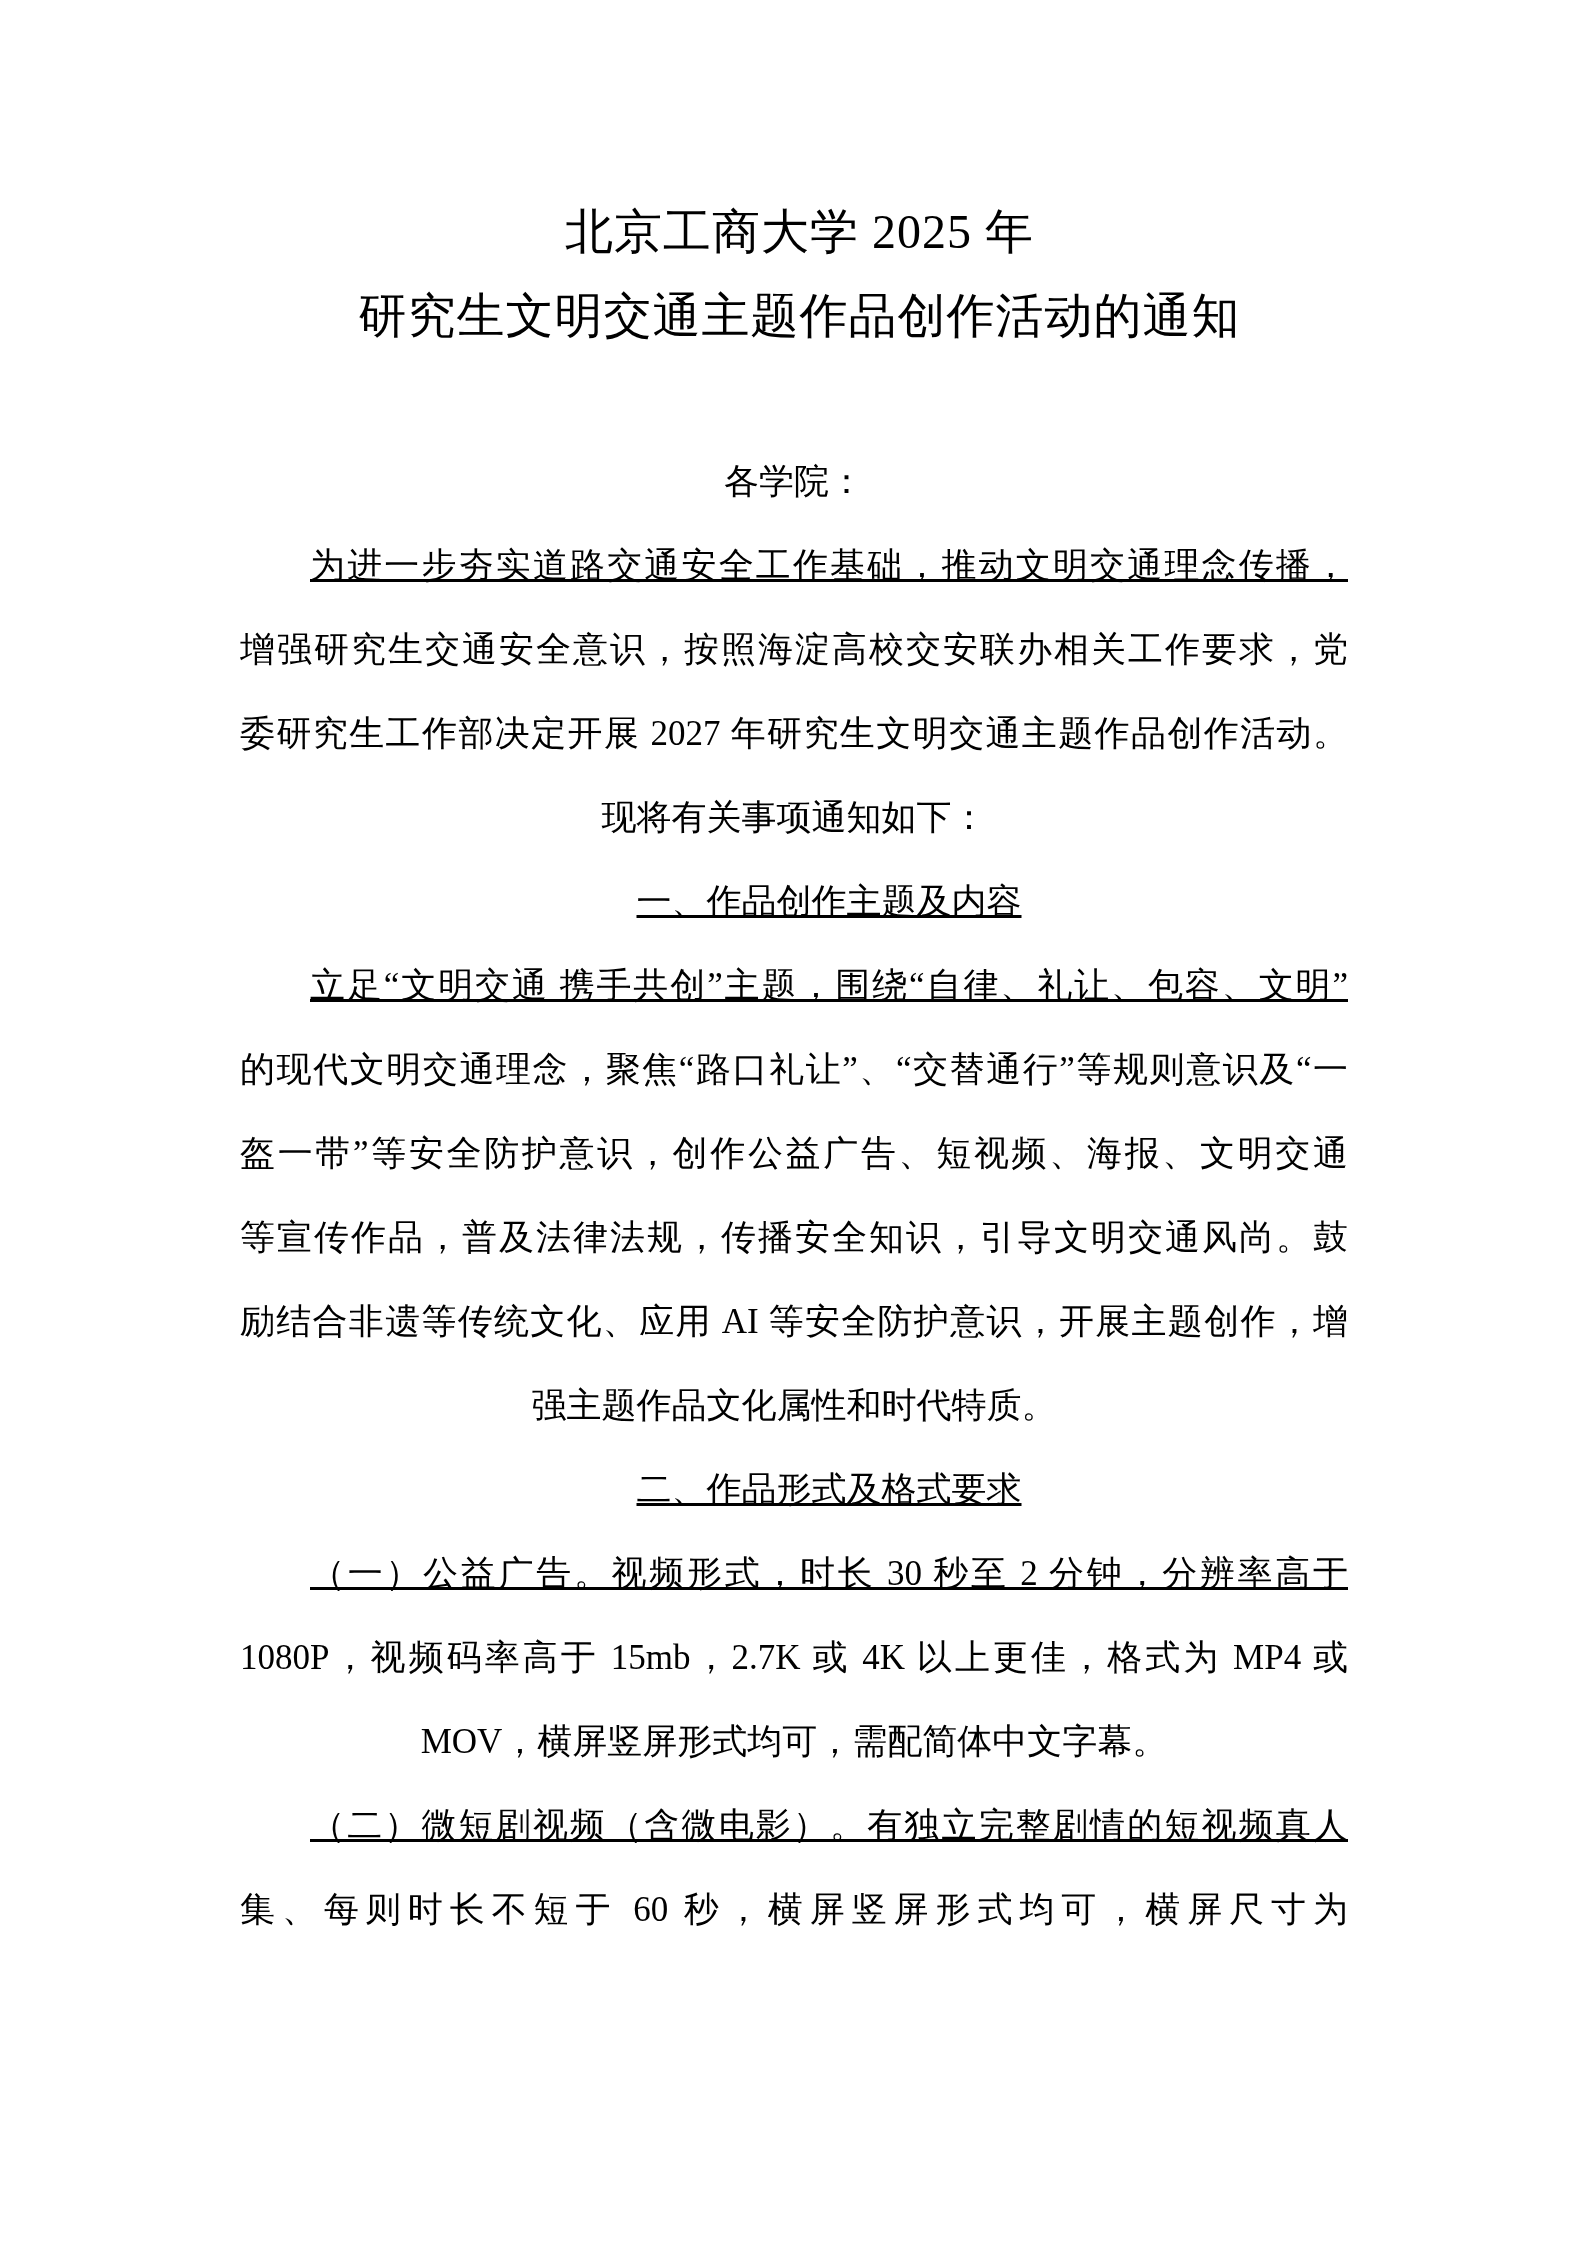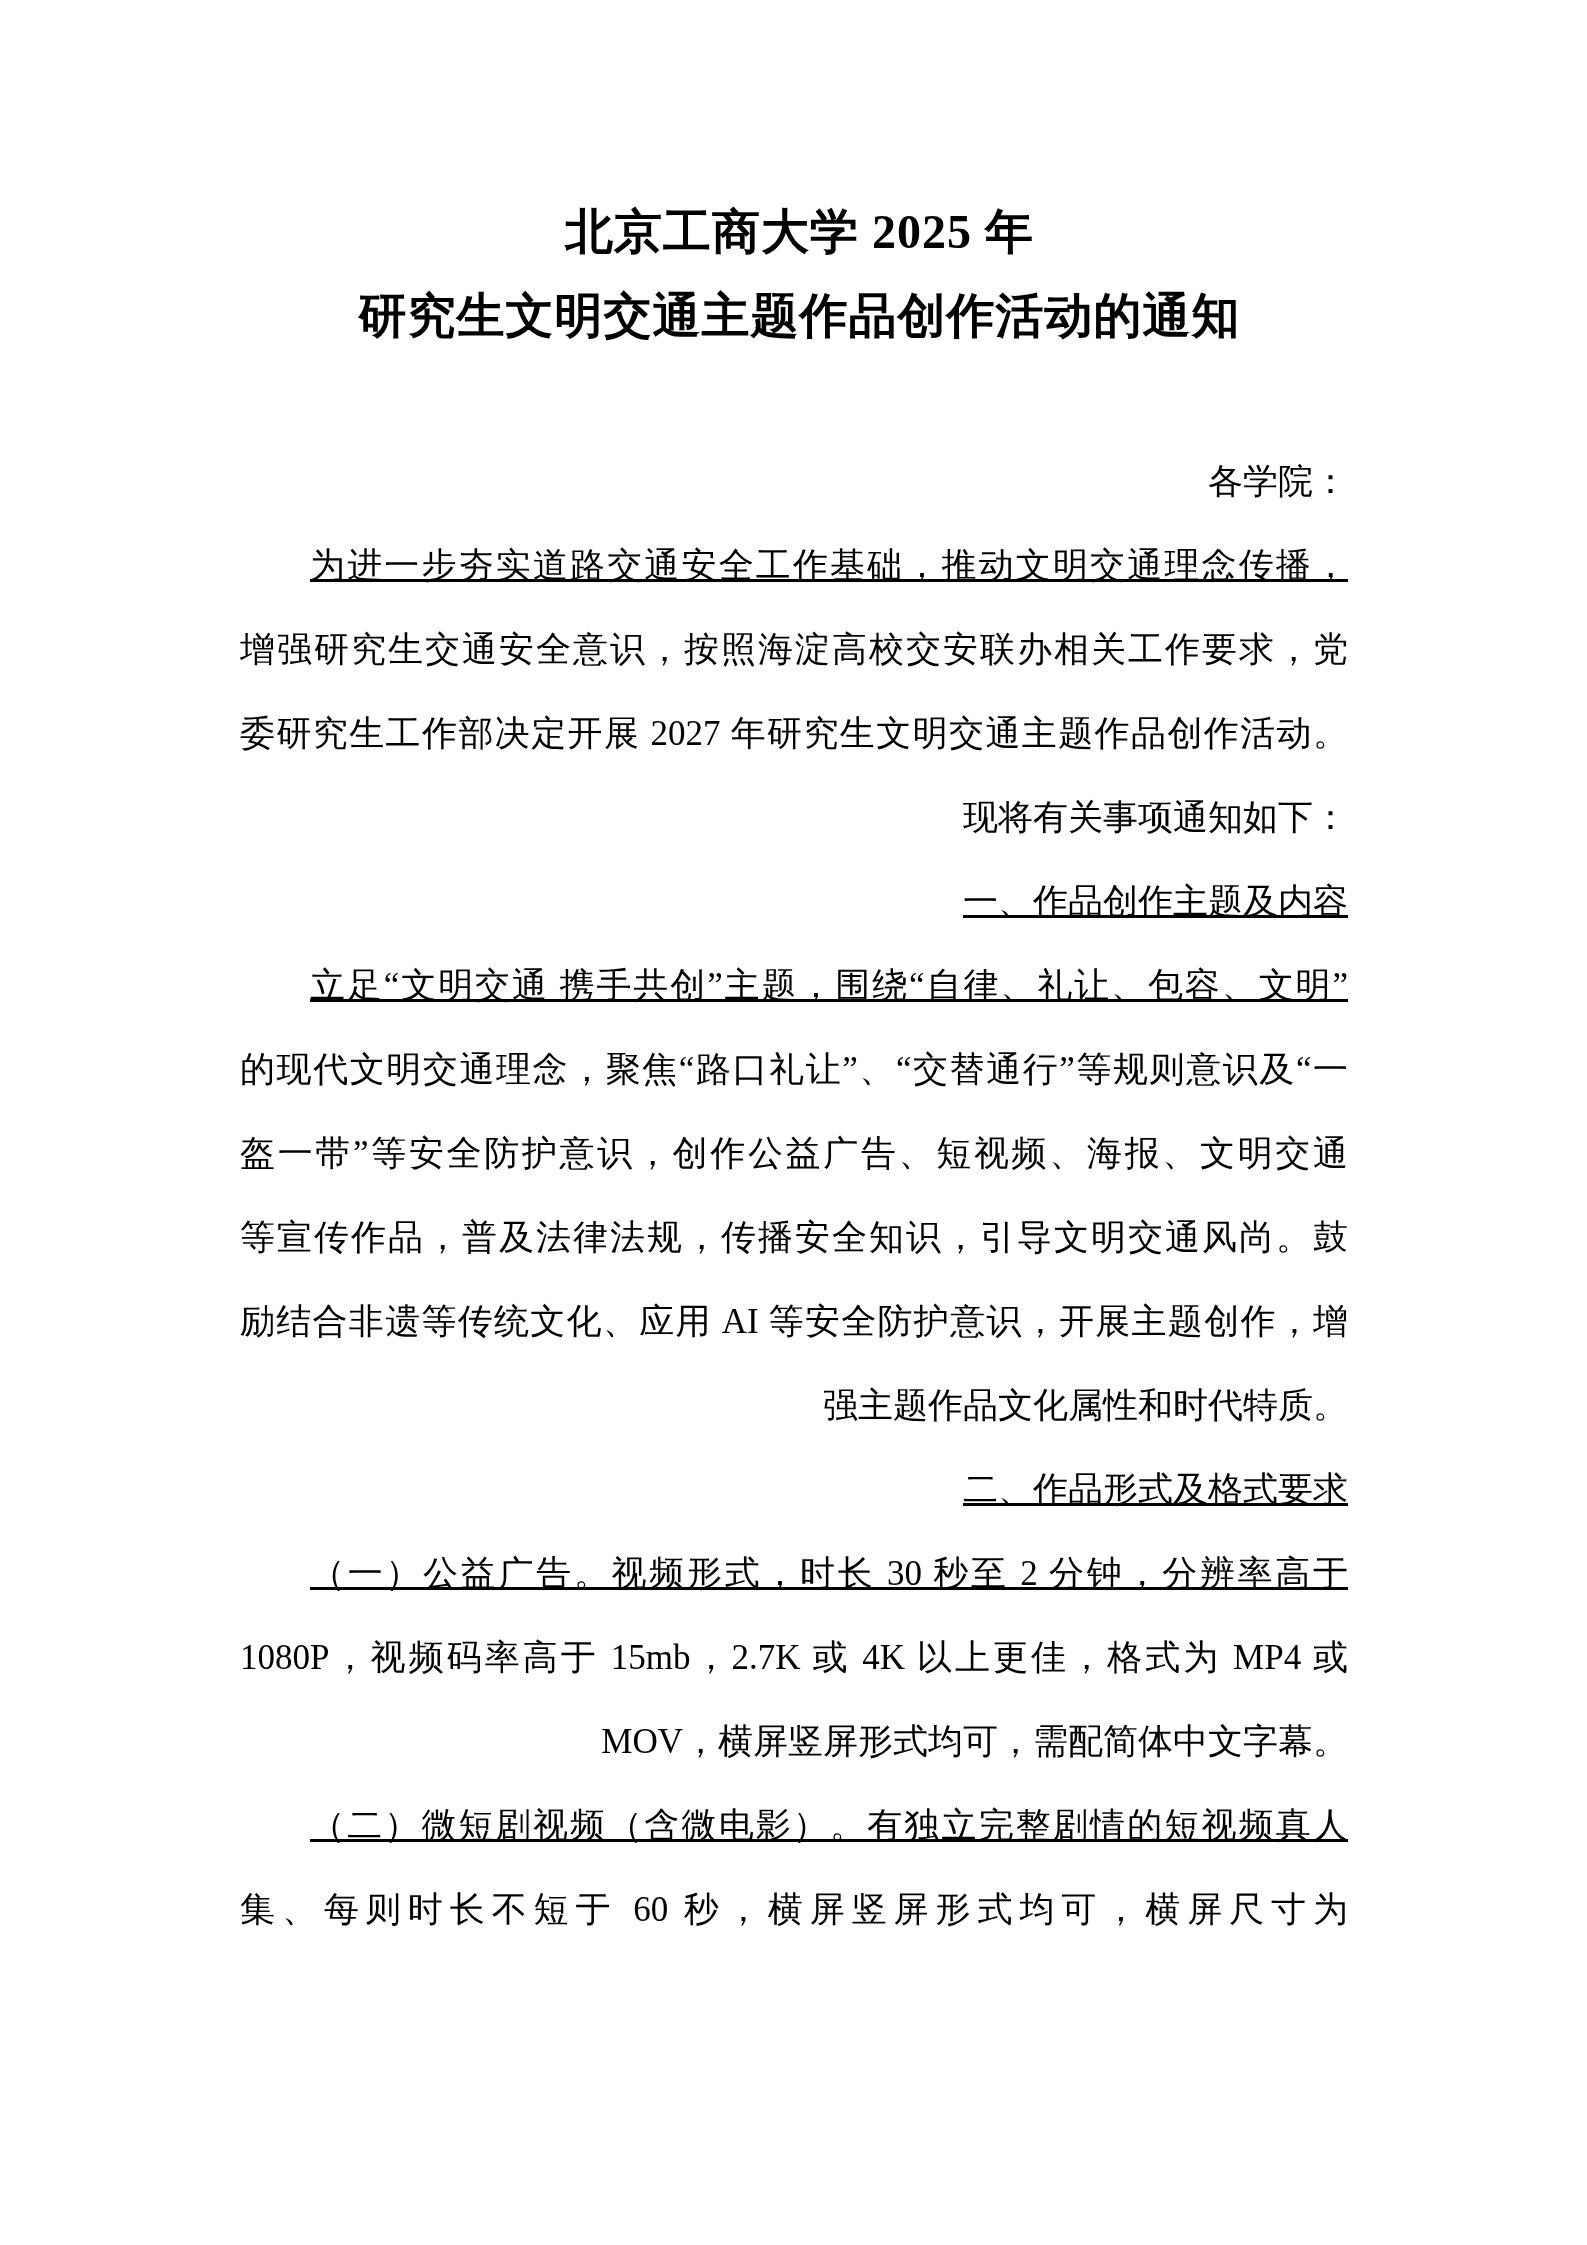--- a/index.html
+++ b/index.html
@@ -15,39 +15,39 @@
   }
   .title-block {
     position: absolute;
     top: 190px;
     left: 0;
     width: 1587px;
     text-align: center;
   }
   .title-line {
     font-size: 48px;
-    font-weight: 700;
+    font-weight: 400;
     line-height: 84px;
     height: 84px;
     letter-spacing: 1px;
     white-space: nowrap;
     padding-left: 12px;
   }
   .body-block {
     position: absolute;
     top: 440px;
     left: 240px;
     width: 1108px;
   }
   .ln {
     font-size: 35px;
     line-height: 84px;
     height: 84px;
     overflow: hidden;
-    text-align: right;
+    text-align: center;
     white-space: pre-wrap;
   }
   .fill {
     text-align: justify;
     text-align-last: justify;
   }
   .ind {
     text-indent: 70px;
     text-decoration: underline;
   }

